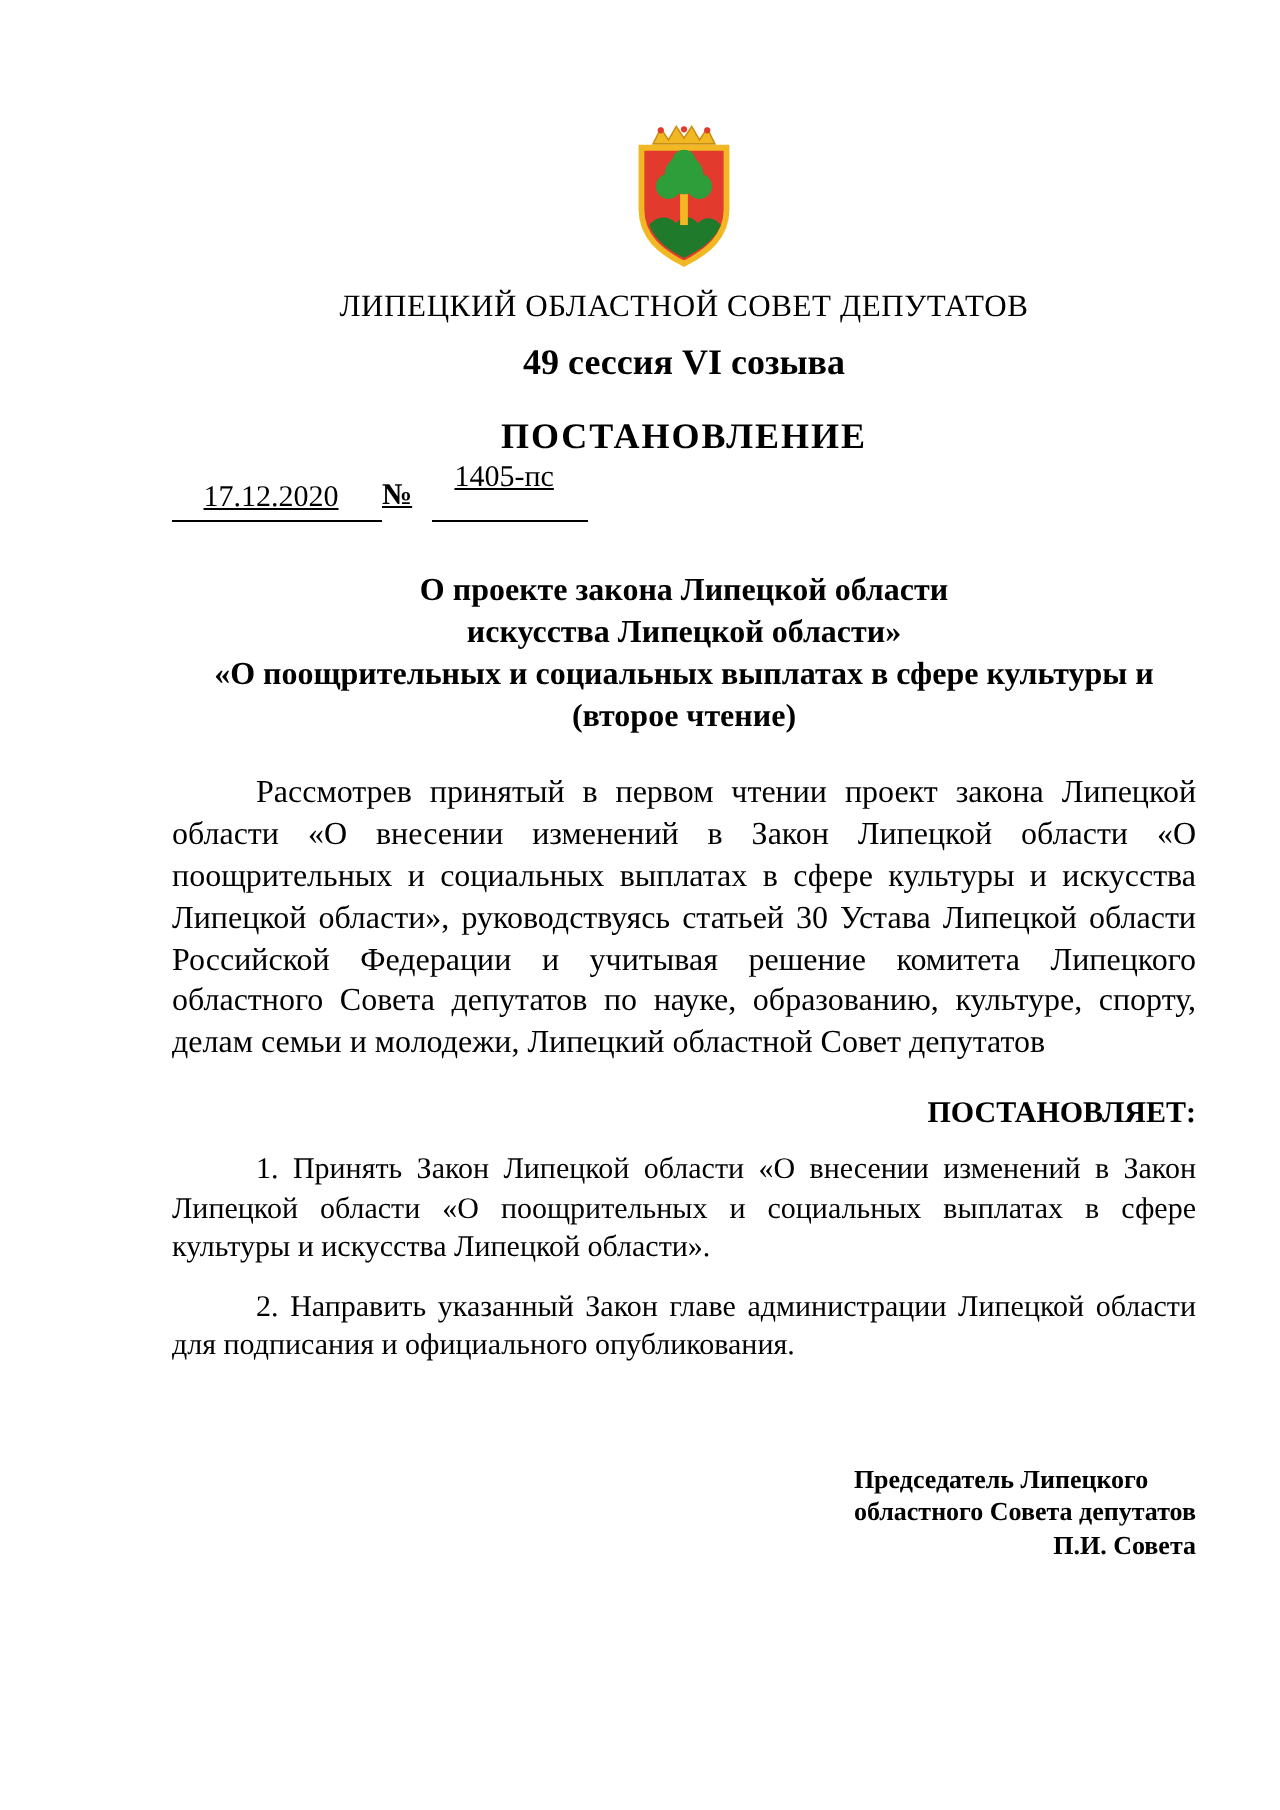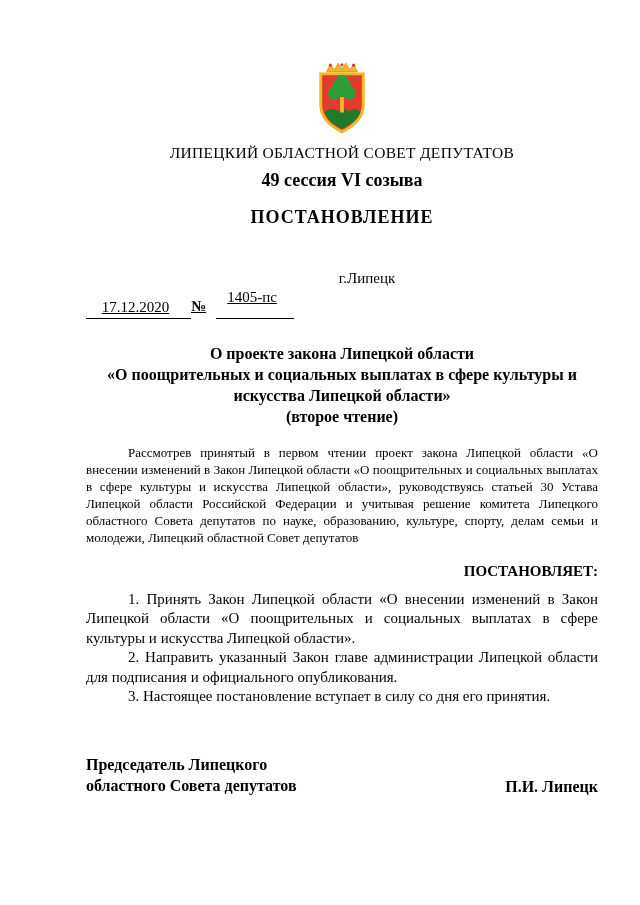--- a/index.html
+++ b/index.html
@@ -78,47 +78,48 @@
   }
   .title-block {
     text-align: center;
     font-weight: bold;
     font-size: 16px;
     line-height: 1.32;
     margin-top: 24px;
   }
   .preamble {
     margin-top: 18px;
-    font-size: 13px;
+    font-size: 16px;
     line-height: 1.3;
     text-align: justify;
     text-indent: 42px;
   }
   .resolves-heading {
     text-align: right;
     font-weight: bold;
     font-size: 15px;
     margin-top: 16px;
   }
   .item {
     font-size: 15px;
     line-height: 1.3;
     text-align: justify;
     text-indent: 42px;
     margin-top: 10px;
   }
-  .item + .item { margin-top: 0; }
+  .item + .item { margin-top: 10px; }
   .items-block { margin-top: 8px; }
   .signature-row {
     display: flex;
     justify-content: space-between;
     align-items: flex-end;
     margin-top: 48px;
-    font-size: 16px;
+    font-size: 13px;
     font-weight: bold;
+    flex-direction: column;
   }
   .signature-left { line-height: 1.3; }
   .signature-name { white-space: nowrap; }
 </style>
 </head>
 <body>
 
 <div class="page">
 
   <div class="emblem-wrap">
@@ -142,48 +143,46 @@
       </svg>
     </span>
   </div>
 
   <div class="org-name">ЛИПЕЦКИЙ ОБЛАСТНОЙ СОВЕТ ДЕПУТАТОВ</div>
 
   <div class="session">49 сессия VI созыва</div>
 
   <div class="doc-type">ПОСТАНОВЛЕНИЕ</div>
 
-  <div class="city-line">г.Липецк</div>
 
   <div class="date-number-row">
     <span class="date-cell">17.12.2020</span>
     <span class="number-group">
       <span class="number-label">№</span>
       <span class="number-cell">1405-пс</span>
     </span>
   </div>
 
   <div class="title-block">
     <div>О проекте закона Липецкой области</div>
+    <div>искусства Липецкой области»</div>
     <div>«О  поощрительных и социальных выплатах в сфере культуры и</div>
-    <div>искусства Липецкой области»</div>
     <div>(второе чтение)</div>
   </div>
 
   <p class="preamble">Рассмотрев принятый в первом чтении проект закона Липецкой области «О внесении изменений в Закон Липецкой области «О поощрительных и социальных выплатах в сфере культуры и искусства Липецкой области», руководствуясь статьей 30 Устава Липецкой области Российской Федерации и учитывая решение комитета Липецкого областного Совета депутатов по науке, образованию, культуре, спорту, делам семьи и молодежи, Липецкий областной Совет депутатов</p>
 
   <div class="resolves-heading">ПОСТАНОВЛЯЕТ:</div>
 
   <div class="items-block">
     <p class="item">1. Принять Закон Липецкой области «О внесении изменений в Закон Липецкой области «О поощрительных и социальных выплатах в сфере культуры и искусства Липецкой области».</p>
     <p class="item">2. Направить указанный Закон главе администрации Липецкой области для подписания и официального опубликования.</p>
-    <p class="item">3. Настоящее постановление вступает в силу со дня его принятия.</p>
   </div>
 
   <div class="signature-row">
     <div class="signature-left">
       <div>Председатель Липецкого</div>
       <div>областного Совета депутатов</div>
     </div>
-    <div class="signature-name">П.И. Липецк</div>
+    <div class="signature-name">П.И. Совета</div>
   </div>
 
 </div>
 
 </body></html>

